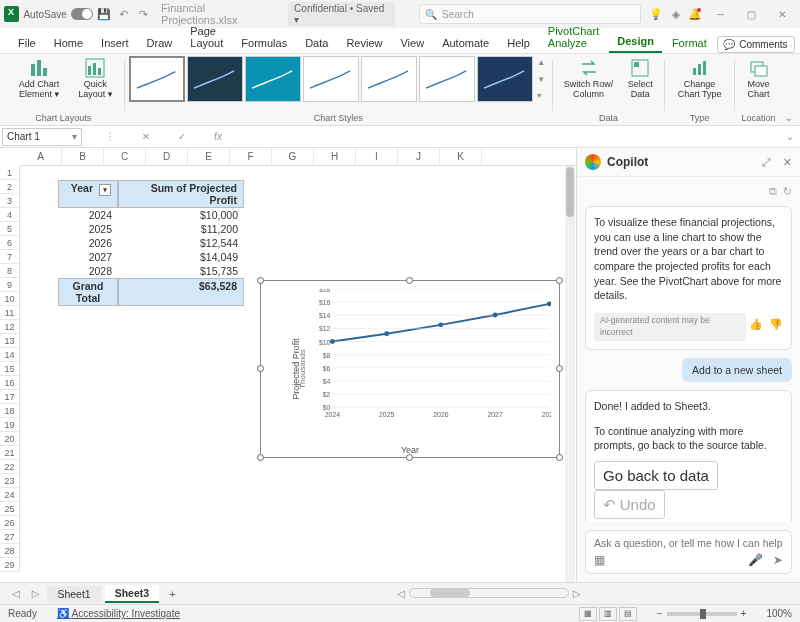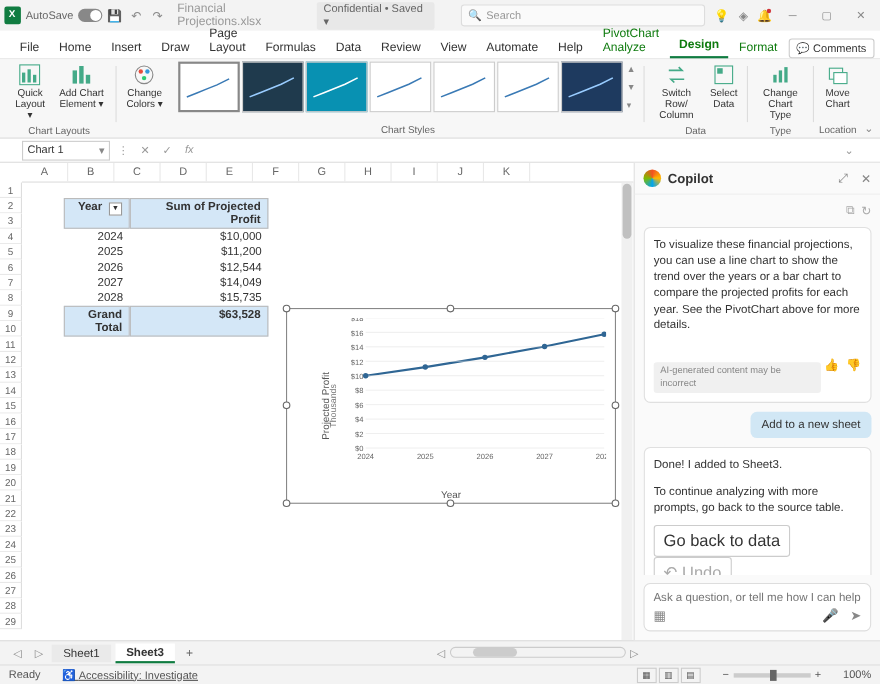--- a/index.html
+++ b/index.html
@@ -37,21 +37,21 @@
 .chart-thumbs { display:flex; gap:2px; flex-wrap:nowrap;}
 .cthumb { width:56px; height:46px; border:1px solid #ccc; background:#fff; position:relative; cursor:pointer;}
 .cthumb.sel { border:2px solid #888;}
 .cthumb.dark { background:#1f3a4d;}
 .cthumb.teal{ background:#0891b2;}
 .cthumb.navy{background:#1e3a5f;}
 .rdiv { width:1px; background:#ddd; margin:4px 0 14px;}
 .ribbon-collapse { width:18px; align-self:flex-end; color:#888; font-size:10px; padding:2px;}
 
 
-.formula-bar { height: 22px; display: flex; align-items:center; border-bottom:1px solid #ddd; padding:0 20px; gap:4px;}
+.formula-bar { height: 22px; display: flex; align-items:center; border-bottom:1px solid #ddd; padding:0 2px; gap:20px;}
 .namebox { width:80px; height:18px; border:1px solid #ccc; padding:0 4px; font-size:10px; display:flex; align-items:center;}
 .fb-btn { width:16px; height:16px; color:#999; display:flex; align-items:center; justify-content:center; font-size:10px;}
 .fx { font-style: italic;}
 .formula-input { flex:1; height:18px; border:none; font-size:10px;}
 
 
 .main-area { display:flex; height: calc(622px - 28px - 26px - 72px - 22px - 22px - 18px);}
 .sheet-wrap { flex:1; position:relative; overflow:hidden;}
 .colheads { display:flex; height:18px; background:#fff; border-bottom:1px solid #ddd; margin-left:20px;}
 .colh { width:42px; border-right:1px solid #e8e8e8; text-align:center; font-size:10px; color:#666; line-height:18px;}
@@ -81,21 +81,21 @@
 .chart-plot { position:absolute; left:50px; top:8px; right:8px; bottom:30px;}
 .chart-plot svg { width:100%; height:100%;}
 
 
 .copilot { width:224px; border-left:1px solid #ddd; display:flex; flex-direction:column; background:#fafafa;}
 .co-header { display:flex; align-items:center; padding:6px 8px; gap:6px; border-bottom:1px solid #eee;}
 .co-logo { width:16px; height:16px; background:conic-gradient(#f25022,#ffb900,#00a4ef,#7fba00,#f25022); border-radius:50%;}
 .co-title { font-weight:600; font-size:12px; flex:1;}
 .co-body { flex:1; overflow-y:auto; padding:8px; display:flex; flex-direction:column; gap:8px;}
 .co-msg { background:#fff; border:1px solid #e0e0e0; border-radius:6px; padding:8px; font-size:10.5px; line-height:1.4; color:#333;}
-.co-disclaimer { background:#f0f0f0; border-radius:3px; padding:2px 6px; font-size:8.5px; color:#888; display:inline-block; margin-top:20px;}
+.co-disclaimer { background:#f0f0f0; border-radius:3px; padding:2px 6px; font-size:8.5px; color:#888; display:inline-block; margin-top:4px;}
 .co-feedback { float:right; color:#aaa; font-size:11px; display:flex; gap:6px;}
 .co-user-bubble { align-self:flex-end; background:#d1e7f5; border-radius:6px; padding:6px 10px; font-size:10.5px;}
 .co-action-btn { border:1px solid #ccc; background:#fff; border-radius:3px; padding:3px 8px; font-size:15px; margin-right:4px; display:inline-block;}
 .co-action-btn.disabled { color:#aaa;}
 .co-input { margin:8px; border:1px solid #ddd; border-radius:6px; padding:6px 8px; background:#fff;}
 .co-input input { border:none; width:100%; font-size:10.5px; outline:none; color:#666;}
 .co-input-icons { display:flex; justify-content:space-between; margin-top:4px;}
 .co-input-icons span { color:#888; font-size:12px;}
 
 
@@ -167,53 +167,39 @@
       <span>Comments</span>
     </div>
 
 </div>
 
 <div class="ribbon-body">
   <div class="rgroup">
     <div class="rgroup-items">
       <div class="rbig">
         <svg class="ic">
+            <rect x="2" y="6" width="4" height="12" fill="#4a8"></rect>
+            <rect x="8" y="2" width="4" height="16" fill="#4a8"></rect>
+            <rect x="14" y="10" width="4" height="8" fill="#4a8"></rect>
+          </svg>
+        <span class="rbig-txt">Add Chart Element ▾</span>
+      </div>
+      <div class="rbig">
+        <svg class="ic">
             <rect x="1" y="1" width="18" height="18" fill="none" stroke="#4a8"></rect>
             <rect x="3" y="8" width="3" height="9" fill="#4a8"></rect>
             <rect x="8" y="5" width="3" height="12" fill="#4a8"></rect>
             <rect x="13" y="10" width="3" height="7" fill="#4a8"></rect>
           </svg>
         <span class="rbig-txt">Quick Layout ▾</span>
       </div>
-      <div class="rbig">
-        <svg class="ic">
-            <rect x="2" y="6" width="4" height="12" fill="#4a8"></rect>
-            <rect x="8" y="2" width="4" height="16" fill="#4a8"></rect>
-            <rect x="14" y="10" width="4" height="8" fill="#4a8"></rect>
-          </svg>
-        <span class="rbig-txt">Add Chart Element ▾</span>
-      </div>
     </div>
     <div class="rgroup-lbl">Chart Layouts</div>
   </div>
   <div class="rdiv"></div>
-  <div class="rgroup">
-    <div class="rgroup-items">
-      <div class="rbig">
-        <svg class="ic">
-            <circle cx="10" cy="10" r="8" fill="none" stroke="#888"></circle>
-            <circle cx="7" cy="7" r="2" fill="#e74c3c"></circle>
-            <circle cx="13" cy="7" r="2" fill="#3498db"></circle>
-            <circle cx="10" cy="13" r="2" fill="#2ecc71"></circle>
-          </svg>
-        <span class="rbig-txt">Change Colors ▾</span>
-      </div>
-    </div>
-    <div class="rgroup-lbl">&nbsp;</div>
-  </div>
   <div class="rgroup" style="flex:1">
     <div class="rgroup-items chart-thumbs">
       <div class="cthumb sel">
           <svg class="mini-line" viewBox="0 0 48 26">
             <polyline points="2,22 12,18 22,14 32,10 44,4" fill="none" stroke="#3a7ab5" stroke-width="1.5"></polyline>
           </svg>
         </div>
       <div class="cthumb dark">
           <svg class="mini-line" viewBox="0 0 48 26">
             <polyline points="2,22 12,18 22,14 32,10 44,4" fill="none" stroke="#9cf" stroke-width="1.5"></polyline>
@@ -383,21 +369,21 @@
             <div class="row">
               <div class="cell yr-cell">2027</div>
               <div class="cell val-cell">$14,049</div>
             </div>
             <div class="row">
               <div class="cell yr-cell">2028</div>
               <div class="cell val-cell">$15,735</div>
             </div>
           </div>
         <div class="row total-row">
-          <div class="cell hdr yr-cell" style="text-align:right">Grand Total</div>
+          <div class="cell hdr yr-cell" style="text-align:center">Grand Total</div>
           <div class="cell hdr val-cell">$63,528</div>
         </div>
       </div>
 
       <div class="chart-container">
         <div class="handle h-tl"></div>
         <div class="handle h-tm"></div>
         <div class="handle h-tr"></div>
         <div class="handle h-ml"></div>
         <div class="handle h-mr"></div>

